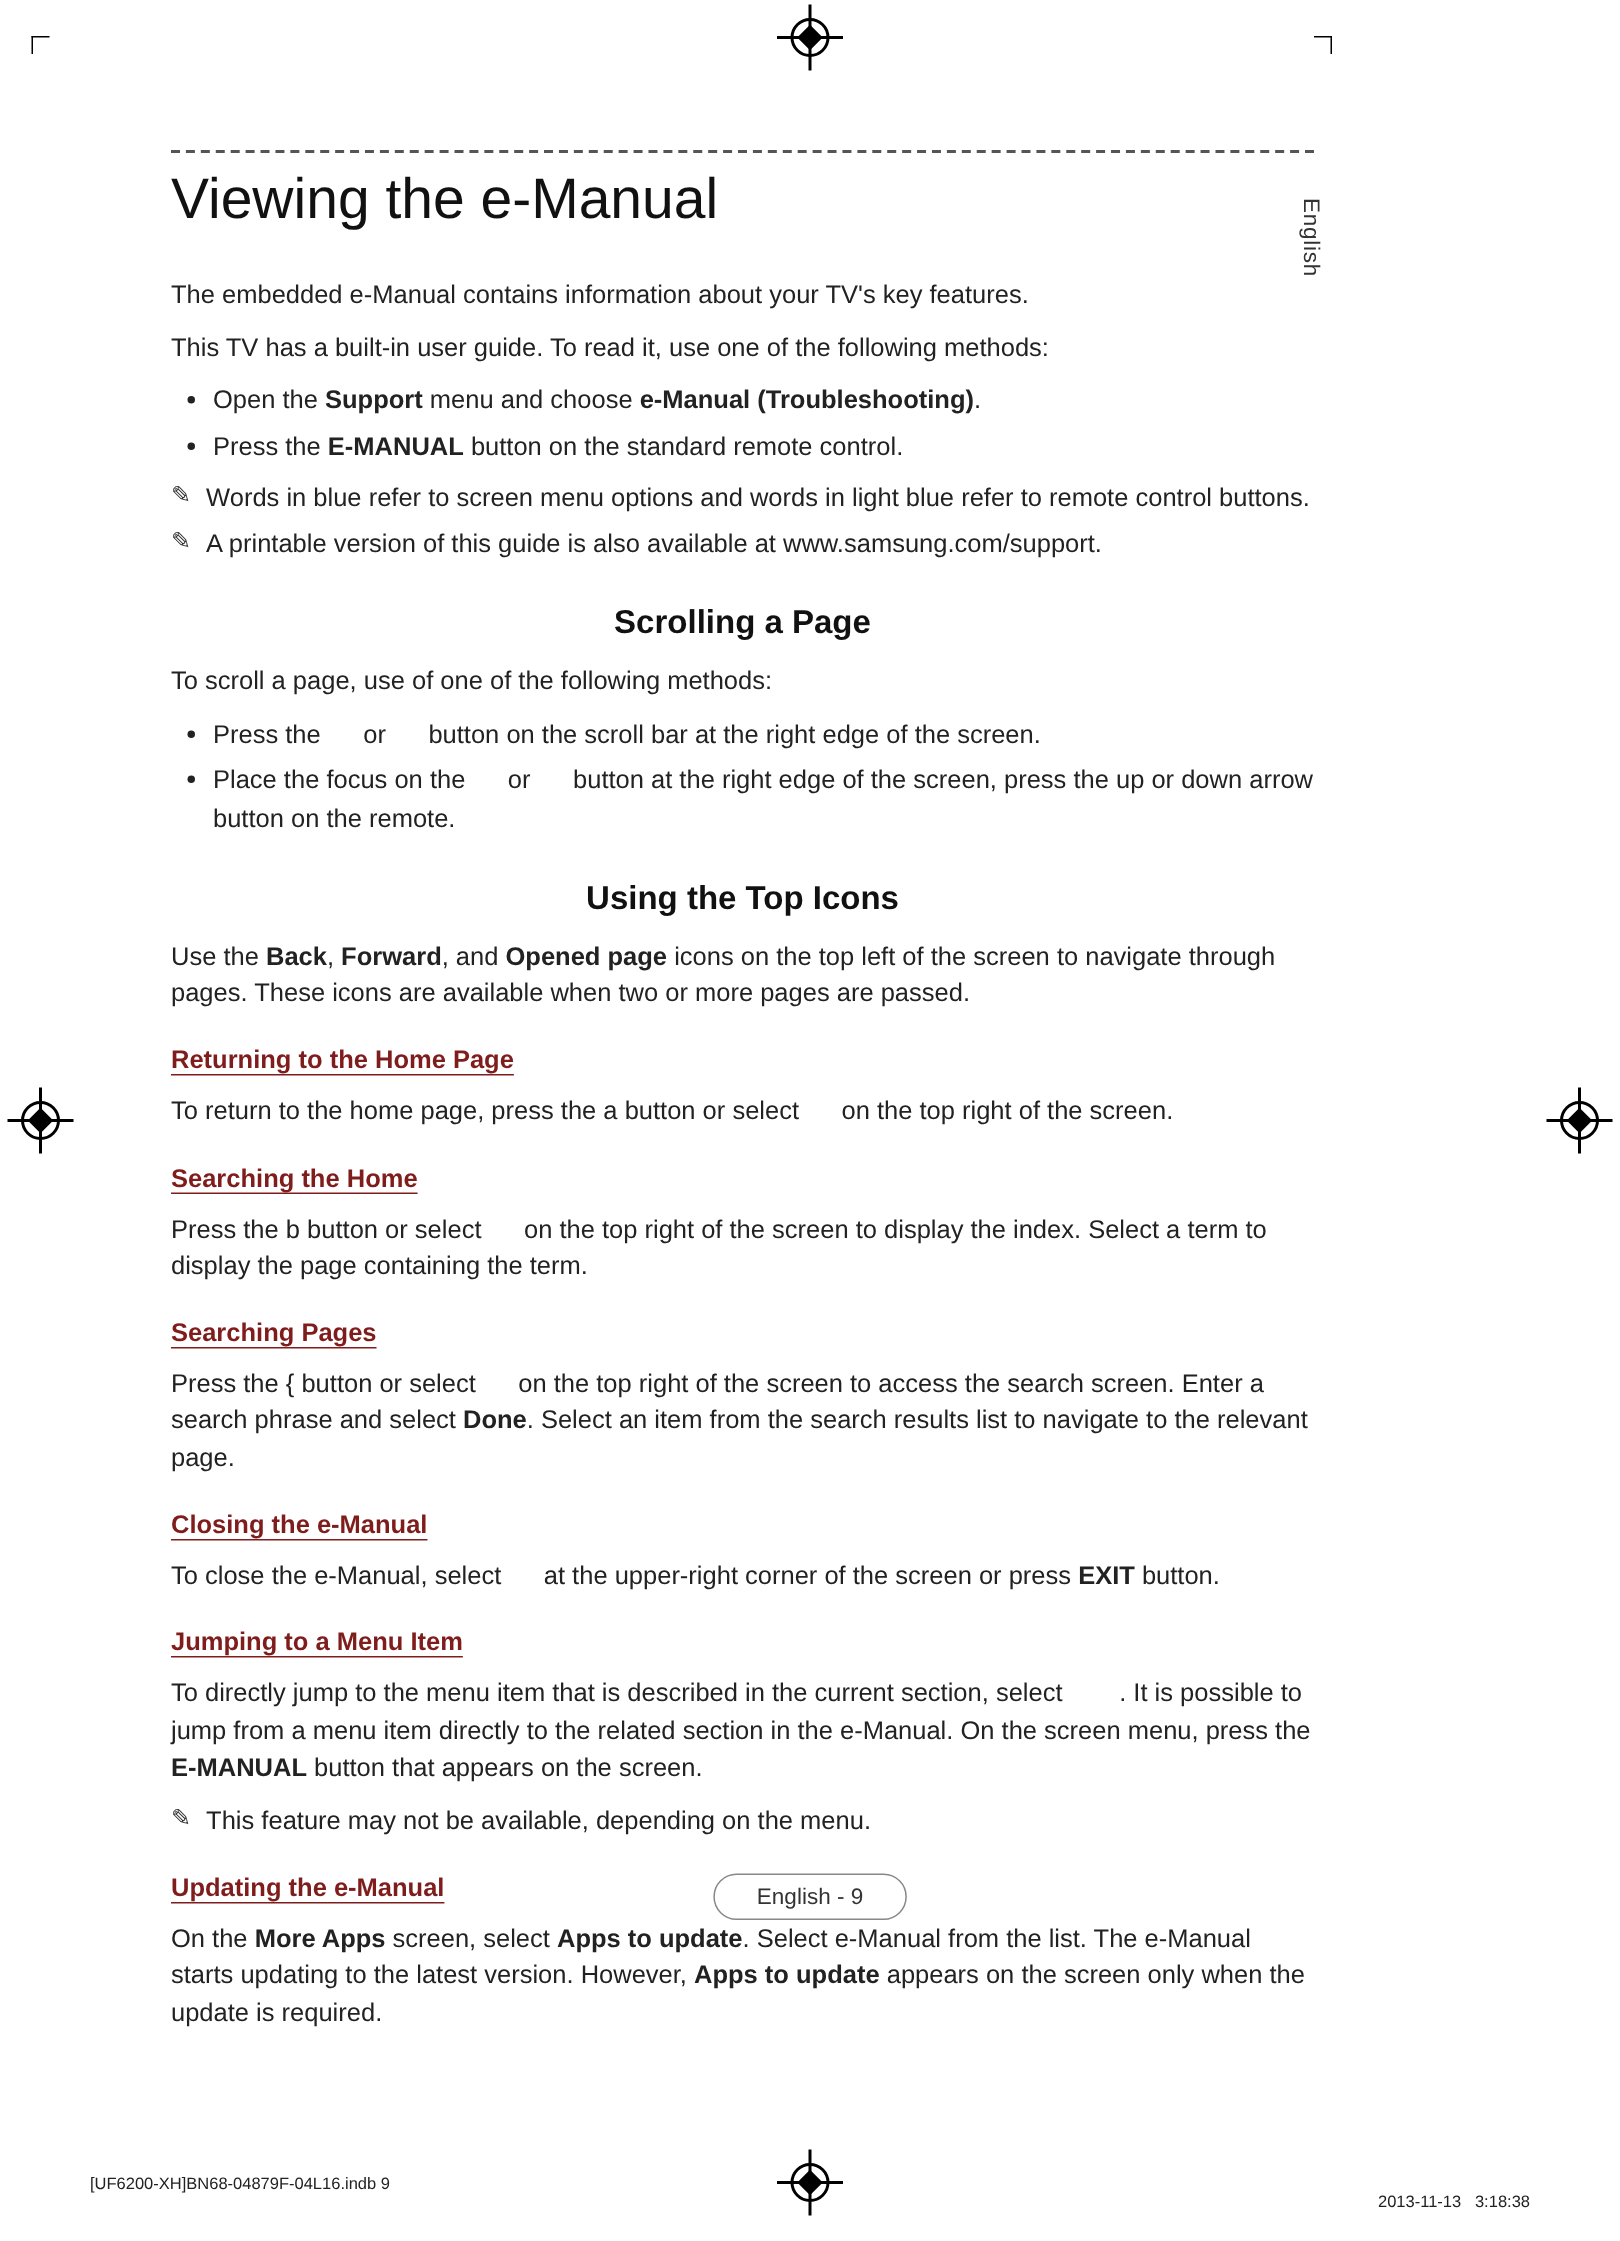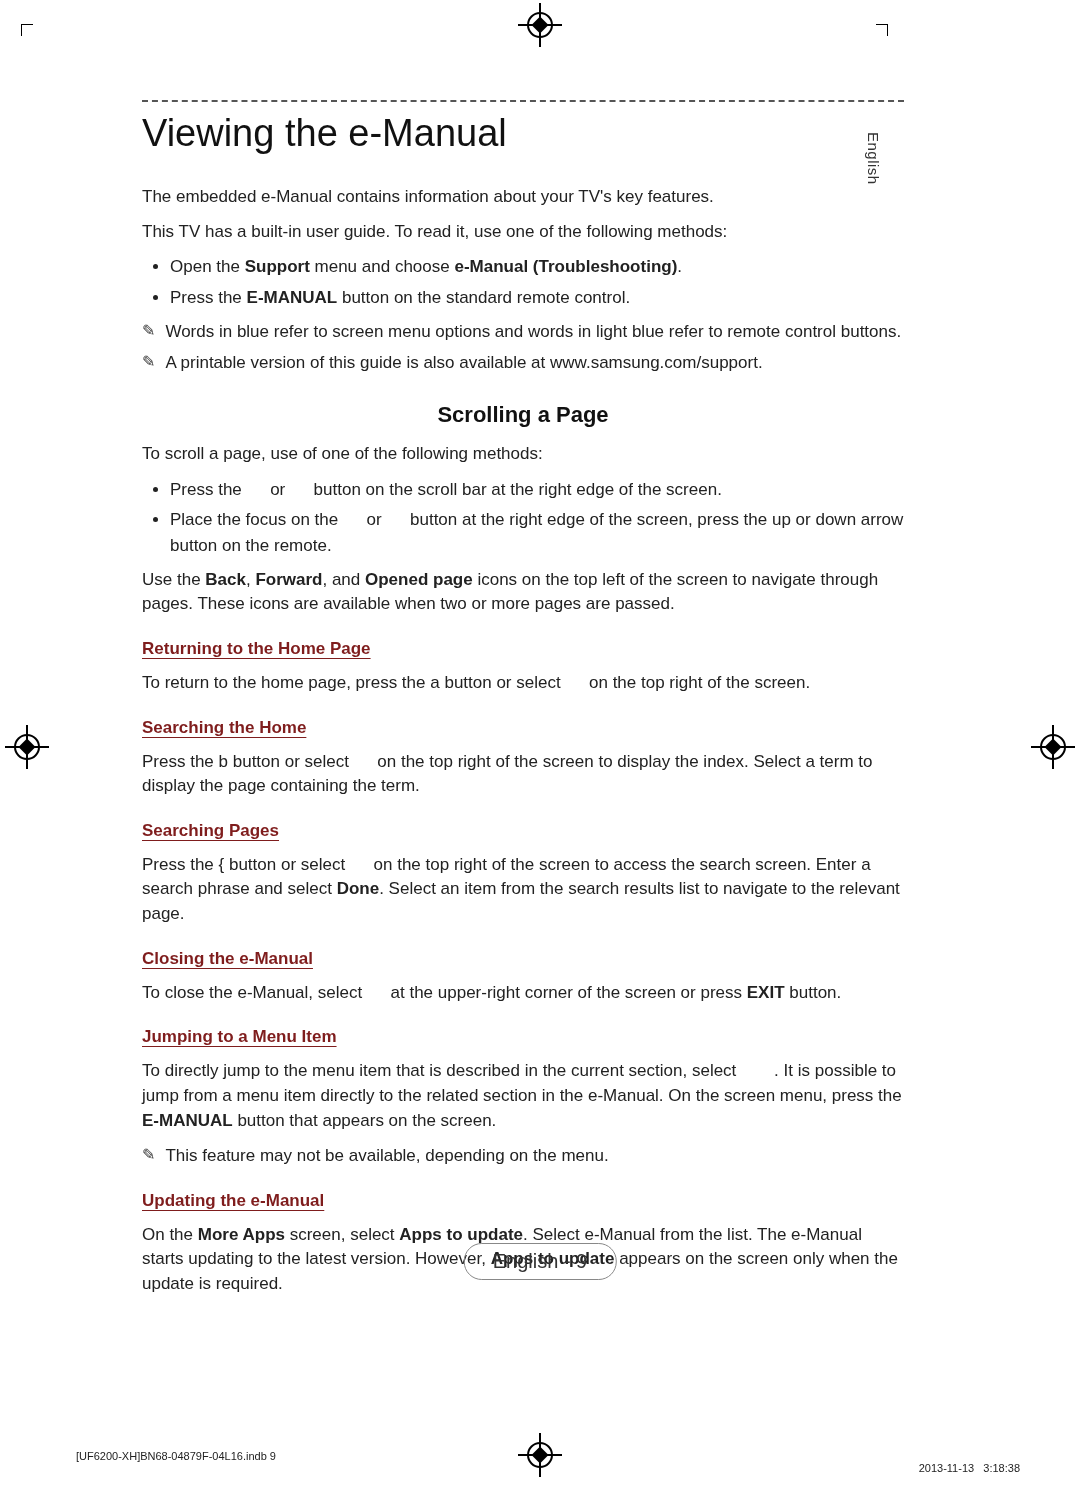--- a/index.html
+++ b/index.html
@@ -21,21 +21,20 @@
   .reg-mark { width:26px; height:26px; border:2px solid #000; border-radius:50%; display:flex; align-items:center; justify-content:center;}
   .reg-mark::before { content:""; width:12px; height:12px; background:#000; transform:rotate(45deg);}
   .reg-line-h { position:absolute; width:44px; height:2px; background:#000; left:-9px; top:12px;}
   .reg-line-v { position:absolute; height:44px; width:2px; background:#000; top:-9px; left:12px;}
 
   .page {
     position:absolute;
     left:114px;
     top:100px;
     width:762px;
-    margin-left:28px;
   }
   .dash-line {
     border-top: 2px dashed #555;
     margin-bottom: 10px;
   }
   h1.title {
     font-size: 38px;
     font-weight: 400;
     margin: 0 0 30px 0;
     color: #111;
@@ -57,26 +56,26 @@
     letter-spacing: 0.5px;
   }
   .page-num {
     position:absolute;
     left:50%;
     bottom:214px;
     transform:translateX(-50%);
     border:1px solid #888;
     border-radius: 18px;
     padding: 6px 28px;
-    font-size: 20px;
+    font-size: 15px;
     color:#333;
   }
   .footer-left {
     position:absolute;
-    left:76px;
+    left:60px;
     bottom:32px;
     font-size:11px;
     color:#222;
   }
   .footer-right {
     position:absolute;
     right:60px;
     bottom:20px;
     font-size:11px;
     color:#222;
@@ -136,20 +135,21 @@
       <span>A printable version of this guide is also available at www.samsung.com/support.</span>
     </div>
 
   <h2 class="sub">Scrolling a Page</h2>
   <p>To scroll a page, use of one of the following methods:</p>
   <ul class="bullets">
     <li>Press the &nbsp;&nbsp;&nbsp;&nbsp; or &nbsp;&nbsp;&nbsp;&nbsp; button on the scroll bar at the right edge of the screen.</li>
     <li>Place the focus on the &nbsp;&nbsp;&nbsp;&nbsp; or &nbsp;&nbsp;&nbsp;&nbsp; button at the right edge of the screen, press the up or down arrow button on the remote.</li>
   </ul>
 
+  <h2 class="sub">Using the Top Icons</h2>
   <p>
     <span>Use the </span><span class="bold">Back</span><span>, </span><span class="bold">Forward</span><span>, and </span><span class="bold">Opened page</span><span> icons on the top left of the screen to navigate through pages. These icons are available when two or more pages are passed.</span>
   </p>
 
   <h3 class="subsub">Returning to the Home Page</h3>
   <p>
     <span>To return to the home page, press the </span><span>a</span><span> button or select &nbsp;&nbsp;&nbsp;&nbsp; on the top right of the screen.</span>
   </p>
 
   <h3 class="subsub">Searching the Home</h3>

